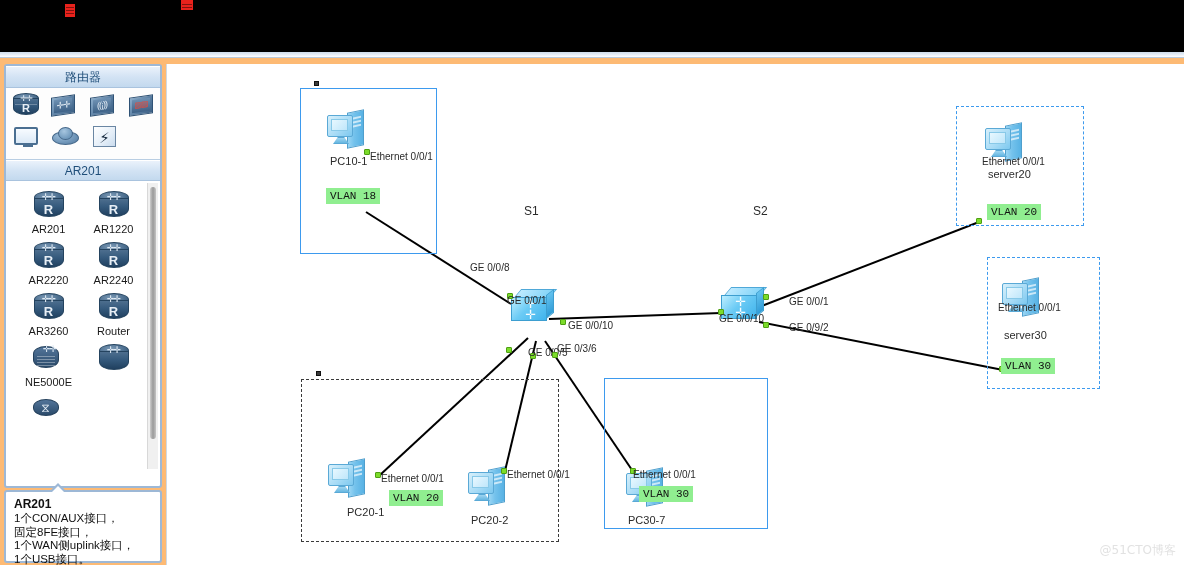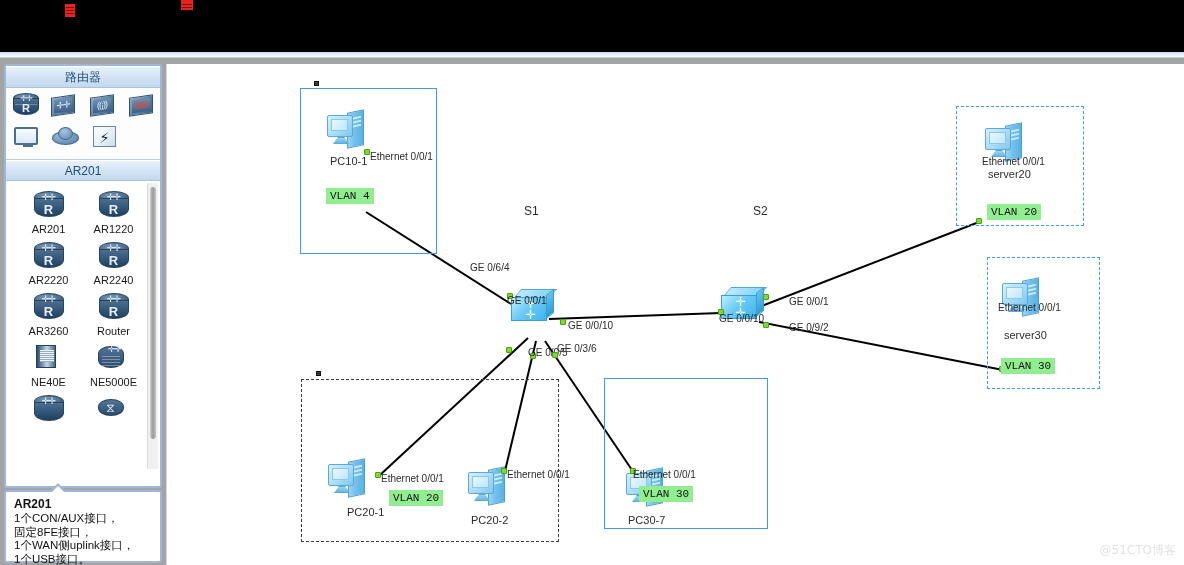--- a/index.html
+++ b/index.html
@@ -7,21 +7,21 @@
   html, body {
     margin: 0; padding: 0;
     width: 1184px; height: 565px;
     overflow: hidden;
     font-family: "Liberation Sans", "DejaVu Sans", sans-serif;
     background: #ffffff;
   }
   #app {
     position: relative;
     width: 1184px; height: 565px;
-    background: #a3a3a3;
+    background: #fdba74;
   }
 
   
   #topband {
     position: absolute; left: 0; top: 0;
     width: 1184px; height: 52px;
     background: #000000;
   }
   .redmark {
     position: absolute;
@@ -502,30 +502,20 @@
               <div class="dev-big">
             <div class="cyl-top"></div>
                 <div class="cyl"></div>
             <div class="cyl-arrows">✛✛</div>
                 <div class="cyl-R">R</div>
               </div>
             </div>
           <div class="dev-label">Router</div>
         </div>
 
-        <div class="dev-cell">
-          <div class="ic-wrap">
-              <div class="dev-big">
-            <div class="ico-frame">
-                  <div class="slots"></div>
-                </div>
-              </div>
-            </div>
-          <div class="dev-label">NE40E</div>
-        </div>
 
         <div class="dev-cell">
           <div class="ic-wrap">
               <div class="dev-big">
             <div class="ico-stack">
                   <div class="lines"></div>
                 </div>
             <div class="cyl-arrows" style="left:9px;top:2px;color:#dbe7f2">✛✛</div>
               </div>
             </div>
@@ -595,39 +585,39 @@
           </div>
         <div class="pc-mon">
             <div class="pc-mon-scr"></div>
           </div>
         <div class="pc-foot"></div>
       </div>
     </div>
     <div class="node-label" style="left:163px;top:91px">PC10-1</div>
     <div class="port-dot" style="left:197px;top:85px"></div>
     <div class="port-label" style="left:203px;top:87px">Ethernet 0/0/1</div>
-    <div class="vlan-tag" style="left:159px;top:124px">VLAN 4</div>
+    <div class="vlan-tag" style="left:159px;top:124px">VLAN 18</div>
 
     <div class="node-label" style="left:357px;top:140px;font-size:12px">S1</div>
     <div class="node" style="left:344px;top:225px">
       <div class="sw-ico">
         <div class="sw-top"></div>
           <div class="sw-side"></div>
         <div class="sw-face"></div>
         <div class="sw-arrows">✛<br>✛</div>
       </div>
     </div>
     <div class="port-dot" style="left:340px;top:229px"></div>
     <div class="port-label" style="left:340px;top:231px">GE 0/0/1</div>
 
     <div class="port-dot" style="left:393px;top:255px"></div>
     <div class="port-label" style="left:401px;top:256px">GE 0/0/10</div>
 
     <div class="port-dot" style="left:339px;top:283px"></div>
-    <div class="port-label" style="left:303px;top:198px">GE 0/6/4</div>
+    <div class="port-label" style="left:303px;top:198px">GE 0/0/8</div>
 
     <div class="port-dot" style="left:363px;top:289px"></div>
     <div class="port-label" style="left:361px;top:283px">GE 0/0/5</div>
 
     <div class="port-dot" style="left:385px;top:288px"></div>
     <div class="port-label" style="left:390px;top:279px">GE 0/3/6</div>
 
     <div class="node-label" style="left:586px;top:140px;font-size:12px">S2</div>
     <div class="node" style="left:554px;top:223px">
       <div class="sw-ico">

